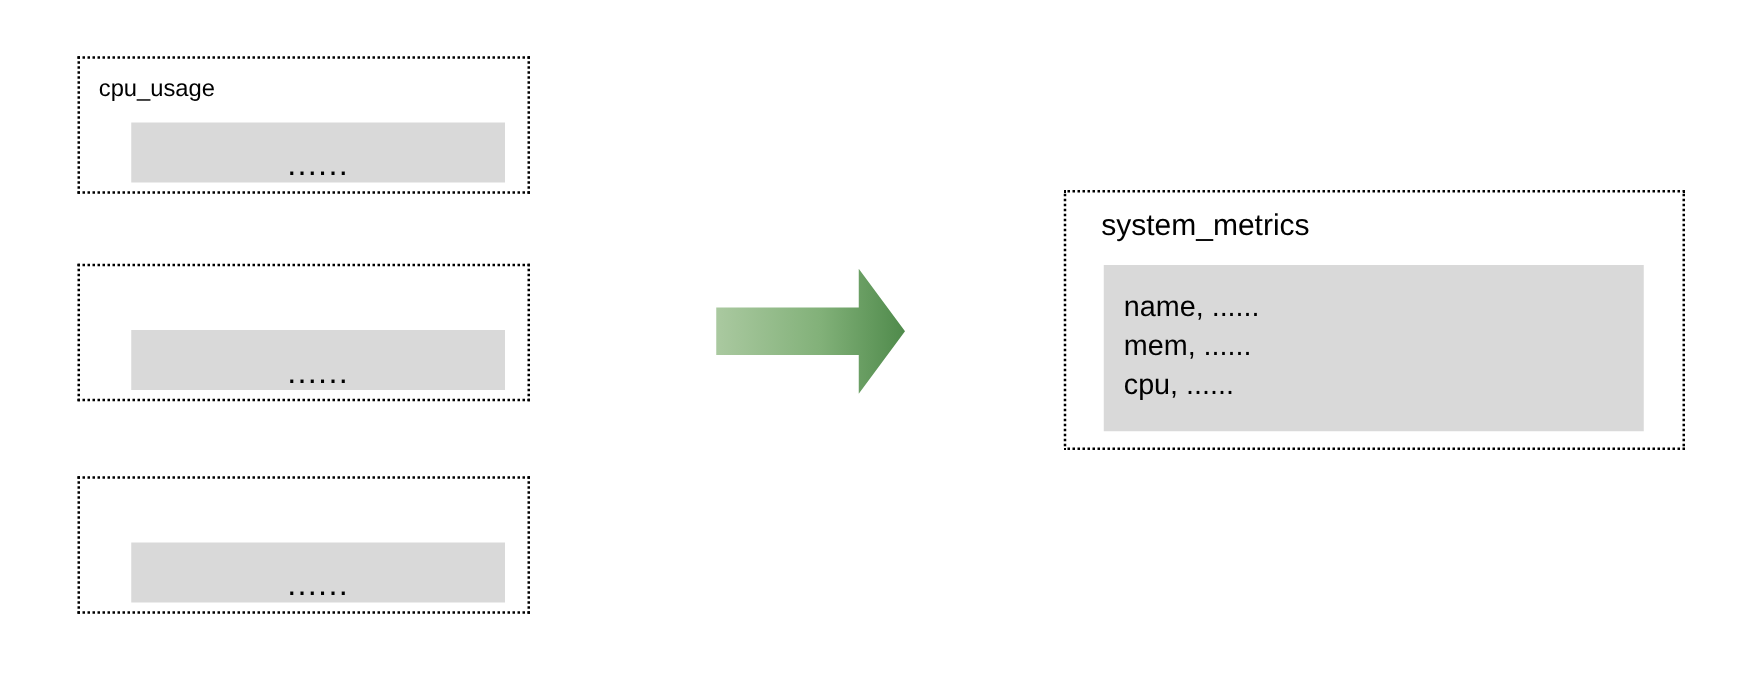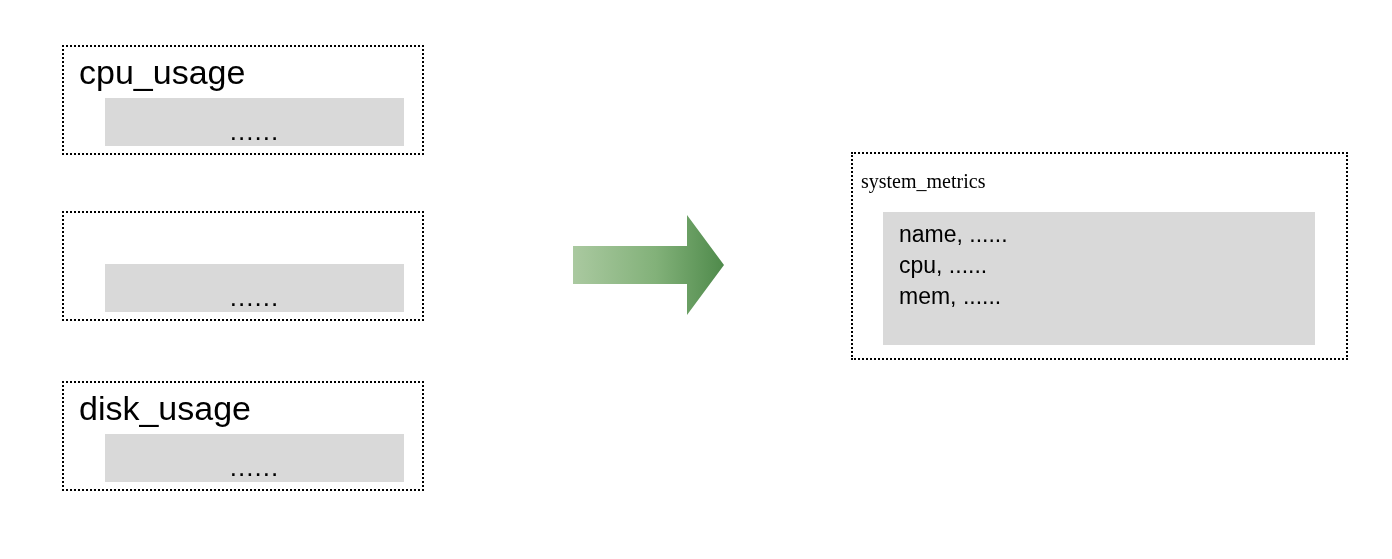--- a/index.html
+++ b/index.html
@@ -24,21 +24,21 @@
   .source-box {
     position: absolute;
     border: 2px dotted #000000;
     background: #ffffff;
     box-sizing: border-box;
   }
   .source-box .box-title {
     position: absolute;
     left: 15px;
     top: 10px;
-    font-size: 34px;
+    font-size: 19px;
     line-height: 30px;
     letter-spacing: 0px;
     white-space: nowrap;
   }
   .source-box .gray-panel {
     position: absolute;
     left: 41px;
     top: 51px;
     right: 18px;
     height: 48px;
@@ -61,36 +61,35 @@
     left: 851px;
     top: 152px;
     width: 497px;
     height: 208px;
     border: 2px dotted #000000;
     background: #ffffff;
     box-sizing: border-box;
   }
   .target-box .box-title {
     position: absolute;
-    left: 8px;
+    left: 28px;
     top: 12px;
-    font-size: 20px;
+    font-size: 24px;
     line-height: 30px;
     white-space: nowrap;
-    font-family: Liberation Serif, serif;
   }
   .target-box .gray-panel {
     position: absolute;
     left: 30px;
     top: 58px;
     width: 432px;
     height: 133px;
     background: #d9d9d9;
     box-sizing: border-box;
-    padding: 7px 0 0 16px;
+    padding: 18px 0 0 16px;
   }
   .target-box .field-line {
     font-size: 23px;
     line-height: 31px;
     white-space: nowrap;
     letter-spacing: 0px;
   }
 
   
   .arrow-wrap {
@@ -114,21 +113,20 @@
     </div>
   </div>
 
   <div class="source-box" style="left:62px; top:211px; width:362px; height:110px;">
     <div class="gray-panel">
       <div class="ellipsis">......</div>
     </div>
   </div>
 
   <div class="source-box" style="left:62px; top:381px; width:362px; height:110px;">
-    <div class="box-title">disk_usage</div>
     <div class="gray-panel">
       <div class="ellipsis">......</div>
     </div>
   </div>
 
   <div class="arrow-wrap">
     <svg width="154" height="102" viewBox="0 0 154 102">
       <defs>
         <linearGradient id="arrowGrad" x1="0" y1="0" x2="1" y2="0">
           <stop offset="0%" stop-color="#aac9a0"></stop>
@@ -137,18 +135,18 @@
         </linearGradient>
       </defs>
       <polygon points="1,32 115,32 115,1 152,51 115,101 115,70 1,70" fill="url(#arrowGrad)"></polygon>
     </svg>
   </div>
 
   <div class="target-box">
     <div class="box-title">system_metrics</div>
     <div class="gray-panel">
       <div class="field-line">name, ......</div>
+      <div class="field-line">mem, ......</div>
       <div class="field-line">cpu, ......</div>
-      <div class="field-line">mem, ......</div>
     </div>
   </div>
 
 </div>
 
 </body></html>

